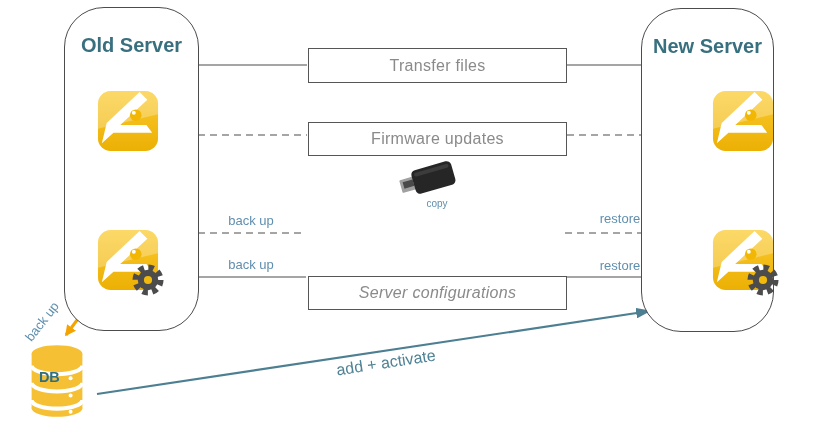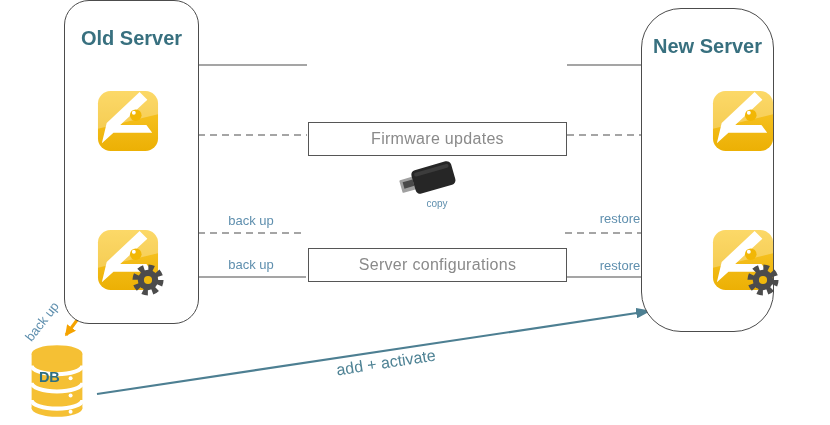--- a/index.html
+++ b/index.html
@@ -5,21 +5,21 @@
   html,body{margin:0;padding:0;background:#ffffff;}
   .canvas{
     position:relative;width:830px;height:425px;background:#ffffff;overflow:hidden;
     font-family:"Liberation Sans", sans-serif;
   }
   .lines{position:absolute;left:0;top:0;width:830px;height:425px;pointer-events:none;}
   .server-box{
     position:absolute;border:1.4px solid #4c4c4c;border-radius:40px;background:#ffffff;
     display:flex;flex-direction:column;align-items:center;
   }
-  .server-box.old{left:64px;top:0;width:133px;height:322px;border-radius:25px;}
+  .server-box.old{left:64px;top:7px;width:133px;height:322px;}
   .server-box.new{left:641px;top:8px;width:131px;height:322px;text-align:center;}
   .server-title{
     margin-top:26px;font-size:20px;font-weight:bold;color:#38707f;white-space:nowrap;
   }
   .igel-wrap{position:absolute;width:62px;height:62px;}
   .igel-wrap svg.base{position:absolute;left:0;top:0;width:62px;height:62px;}
   .igel-wrap svg.gear{position:absolute;right:-7px;bottom:-7px;width:36px;height:36px;}
   .step-box{
     position:absolute;left:308px;width:257px;border:1.2px solid #565656;background:#ffffff;
     display:flex;align-items:center;justify-content:center;
@@ -126,24 +126,27 @@
   </div>
   <div class="igel-wrap" style="left:712px;top:229px;">
     <svg class="base" viewBox="0 0 64 64">
         <use href="#sym-igel"></use>
       </svg>
     <svg class="gear" viewBox="0 0 44 44">
         <use href="#sym-gear"></use>
       </svg>
   </div>
 
+  <div class="step-box" style="top:48px;height:33px;">
+    <span>Transfer files</span>
+  </div>
   <div class="step-box" style="top:122px;height:32px;">
     <span>Firmware updates</span>
   </div>
-  <div class="step-box" style="top:248px;height:32px;">
+  <div class="step-box" style="top:276px;height:32px;font-style:italic;">
     <span>Server configurations</span>
   </div>
 
   <div class="small-label" style="left:210px;top:213px;width:82px;">back up</div>
   <div class="small-label" style="left:584px;top:211px;width:72px;">restore</div>
   <div class="small-label" style="left:210px;top:257px;width:82px;">back up</div>
   <div class="small-label" style="left:584px;top:258px;width:72px;">restore</div>
 
   <svg class="usb" viewBox="0 0 64 44">
     <g transform="rotate(-16 32 22)">

